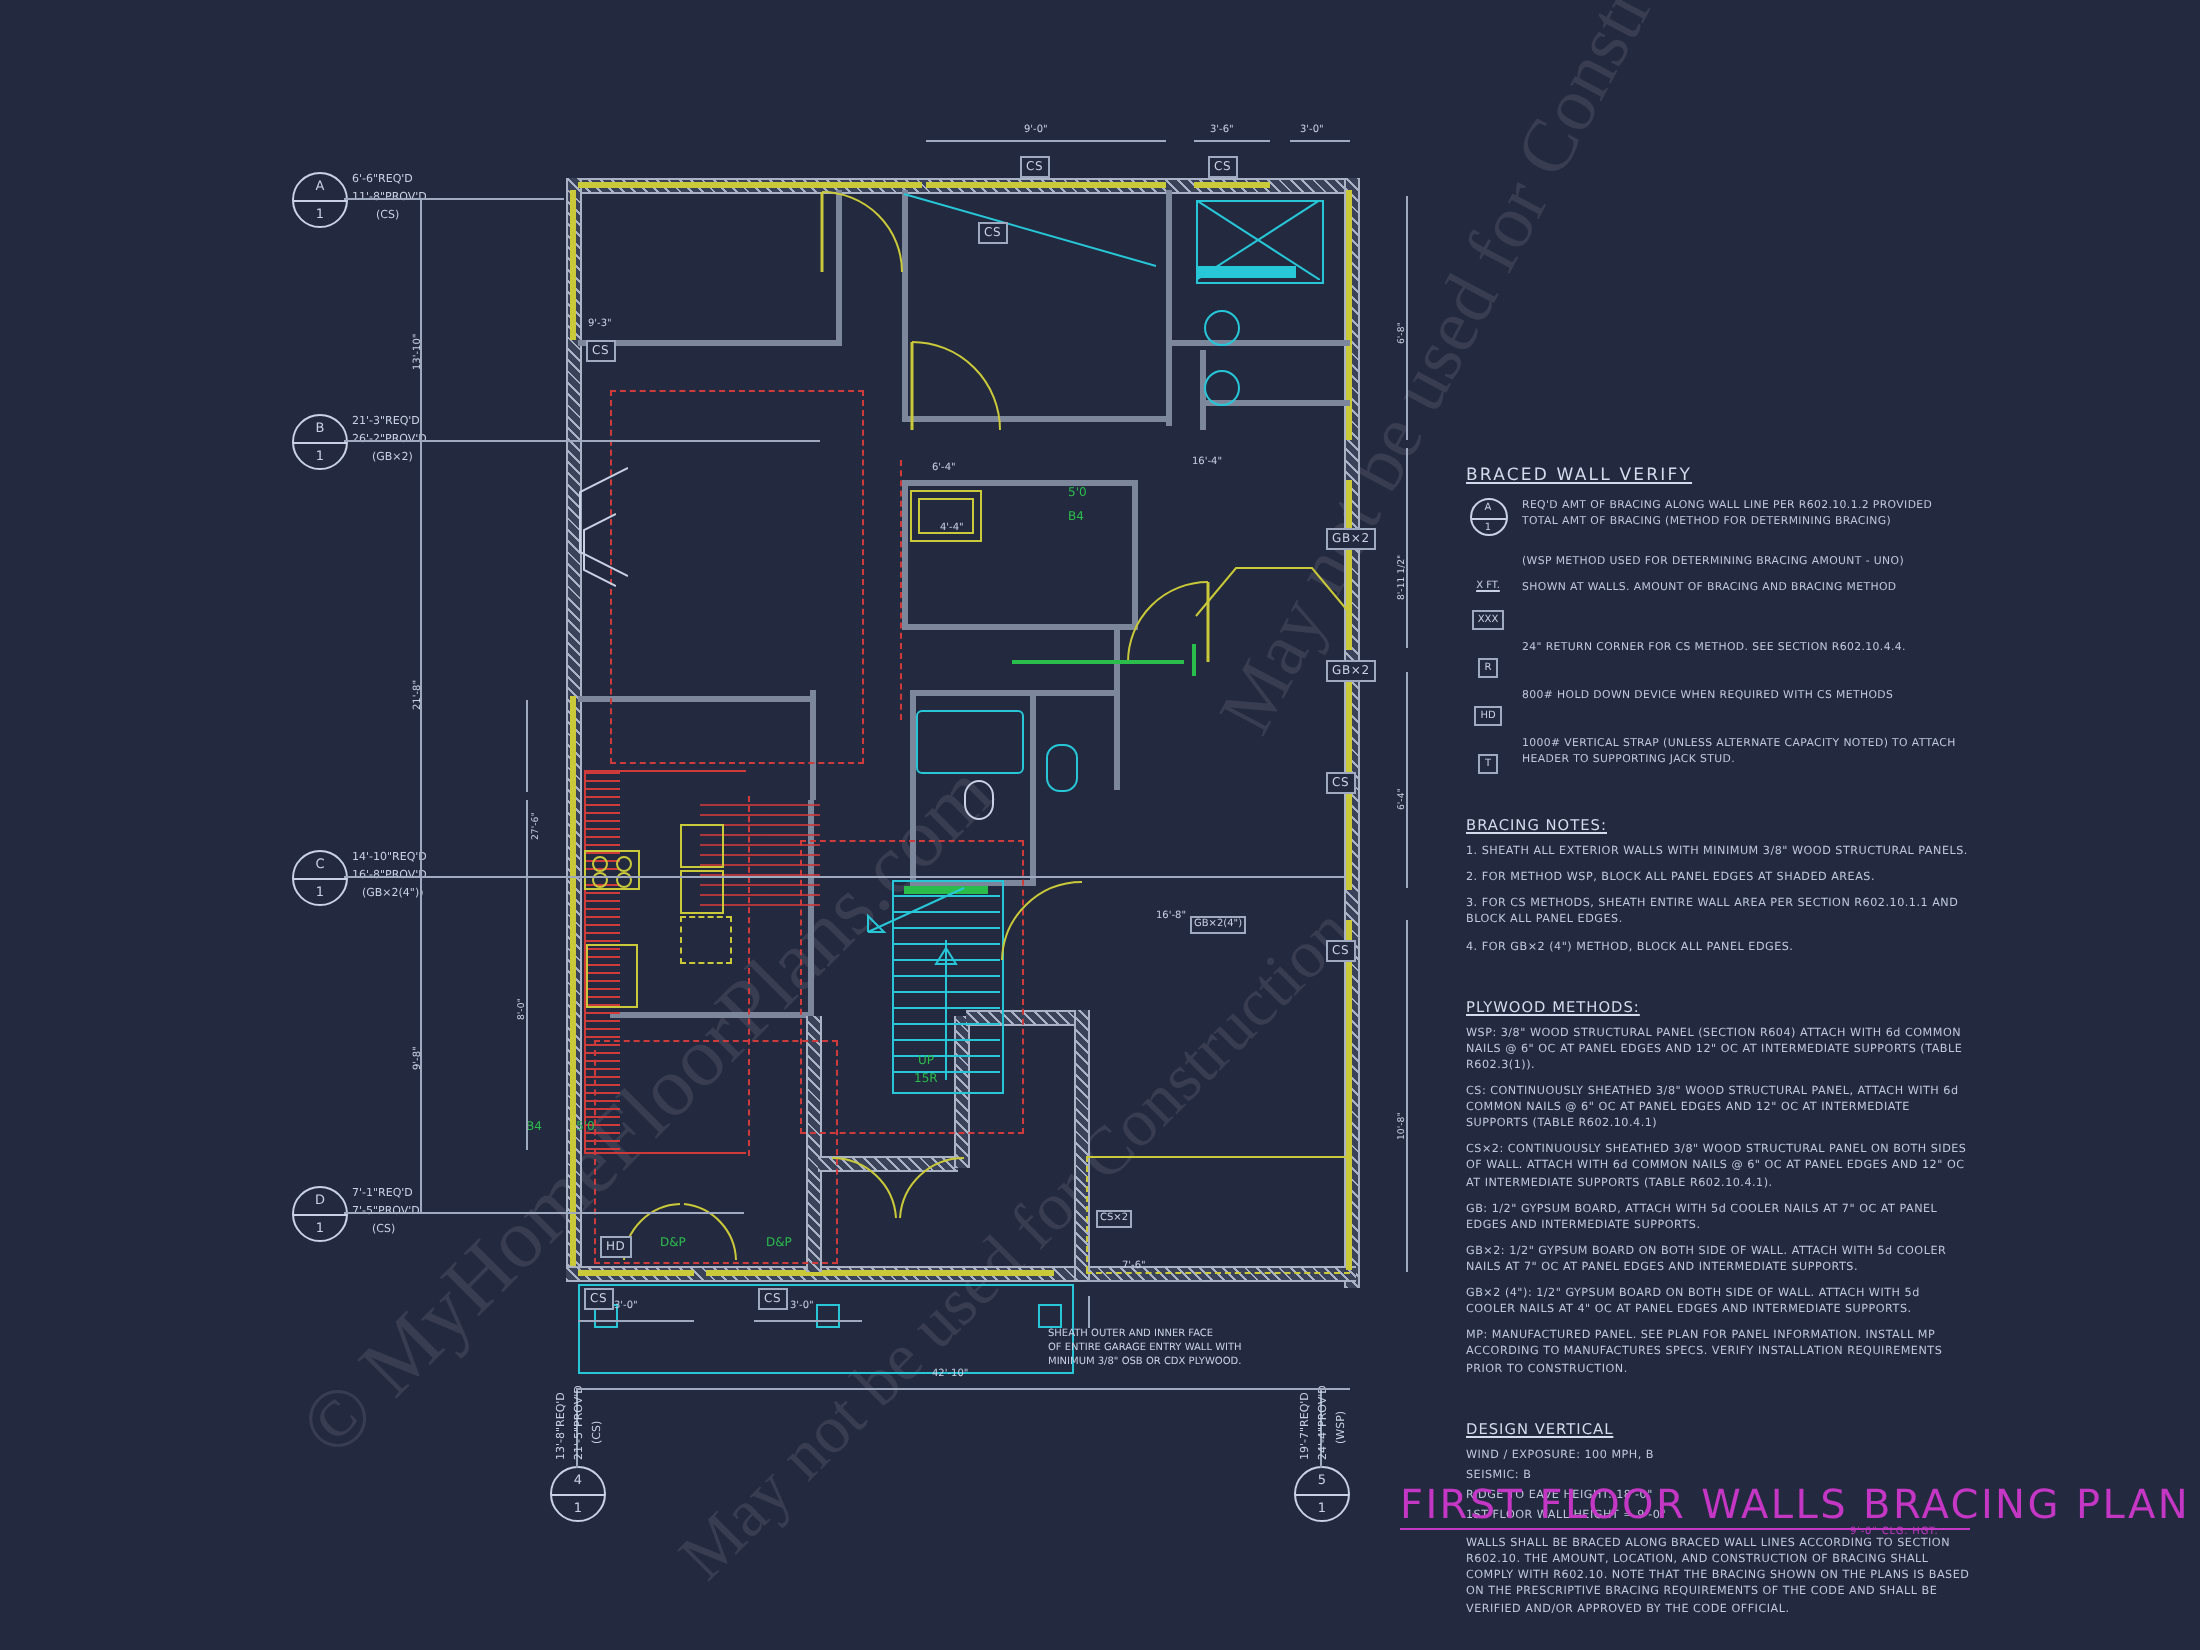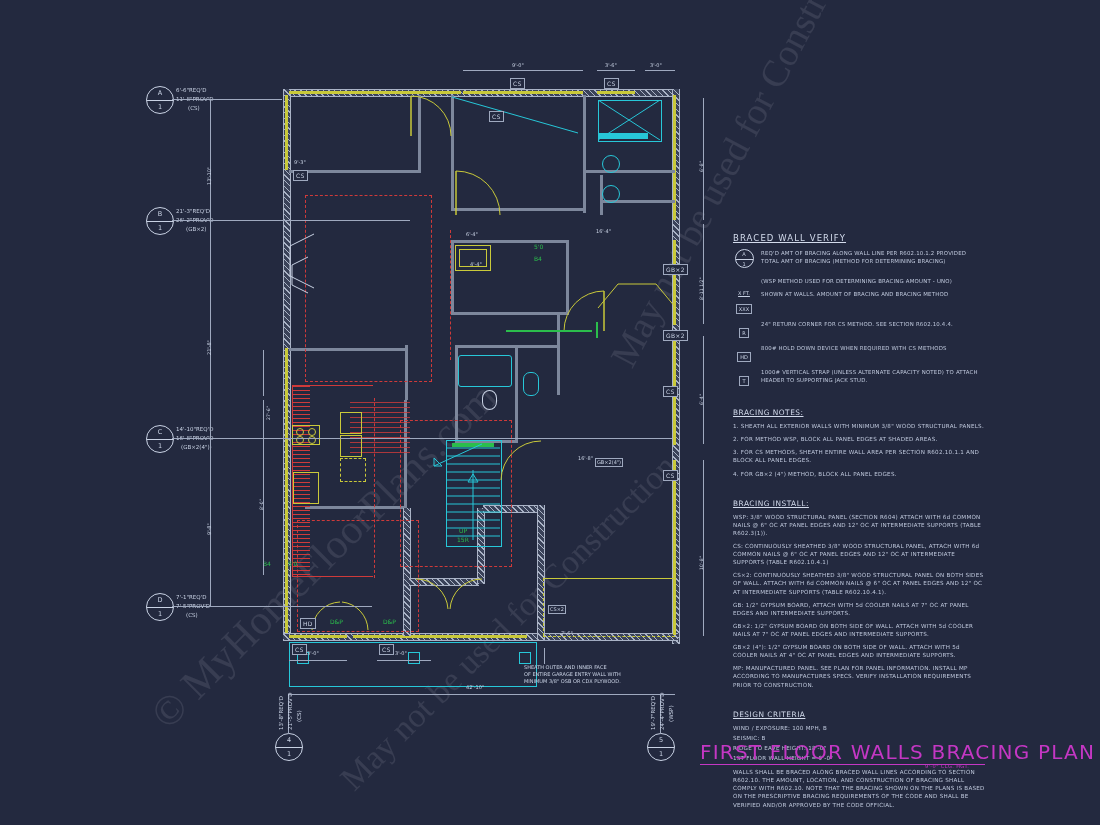--- a/index.html
+++ b/index.html
@@ -441,30 +441,30 @@
       <div class="legtxt">1000# VERTICAL STRAP (UNLESS ALTERNATE CAPACITY NOTED)
 TO ATTACH HEADER TO SUPPORTING JACK STUD.</div>
     </div>
 
     <div class="nsub">BRACING NOTES:</div>
     <p class="nbody">1. SHEATH ALL EXTERIOR WALLS WITH MINIMUM 3/8" WOOD STRUCTURAL PANELS.</p>
     <p class="nbody">2. FOR METHOD WSP, BLOCK ALL PANEL EDGES AT SHADED AREAS.</p>
     <p class="nbody">3. FOR CS METHODS, SHEATH ENTIRE WALL AREA PER SECTION R602.10.1.1 AND BLOCK ALL PANEL EDGES.</p>
     <p class="nbody">4. FOR GB×2 (4") METHOD, BLOCK ALL PANEL EDGES.</p>
 
-    <div class="nsub">BRACING INSTALL:</div>
+    <div class="nsub">PLYWOOD METHODS:</div>
     <p class="nbody">WSP: 3/8" WOOD STRUCTURAL PANEL (SECTION R604) ATTACH WITH 6d COMMON NAILS @ 6" OC AT PANEL EDGES AND 12" OC AT INTERMEDIATE SUPPORTS (TABLE R602.3(1)).</p>
     <p class="nbody">CS: CONTINUOUSLY SHEATHED 3/8" WOOD STRUCTURAL PANEL, ATTACH WITH 6d COMMON NAILS @ 6" OC AT PANEL EDGES AND 12" OC AT INTERMEDIATE SUPPORTS (TABLE R602.10.4.1)</p>
     <p class="nbody">CS×2: CONTINUOUSLY SHEATHED 3/8" WOOD STRUCTURAL PANEL ON BOTH SIDES OF WALL. ATTACH WITH 6d COMMON NAILS @ 6" OC AT PANEL EDGES AND 12" OC AT INTERMEDIATE SUPPORTS (TABLE R602.10.4.1).</p>
     <p class="nbody">GB: 1/2" GYPSUM BOARD, ATTACH WITH 5d COOLER NAILS AT 7" OC AT PANEL EDGES AND INTERMEDIATE SUPPORTS.</p>
     <p class="nbody">GB×2: 1/2" GYPSUM BOARD ON BOTH SIDE OF WALL. ATTACH WITH 5d COOLER NAILS AT 7" OC AT PANEL EDGES AND INTERMEDIATE SUPPORTS.</p>
     <p class="nbody">GB×2 (4"): 1/2" GYPSUM BOARD ON BOTH SIDE OF WALL. ATTACH WITH 5d COOLER NAILS AT 4" OC AT PANEL EDGES AND INTERMEDIATE SUPPORTS.</p>
     <p class="nbody">MP: MANUFACTURED PANEL. SEE PLAN FOR PANEL INFORMATION. INSTALL MP ACCORDING TO MANUFACTURES SPECS. VERIFY INSTALLATION REQUIREMENTS PRIOR TO CONSTRUCTION.</p>
 
-    <div class="nsub">DESIGN CRITERIA</div>
+    <div class="nsub">DESIGN VERTICAL</div>
     <p class="nbody" style="margin-bottom:2px;">WIND / EXPOSURE:  100 MPH, B</p>
     <p class="nbody" style="margin-bottom:2px;">SEISMIC:  B</p>
     <p class="nbody" style="margin-bottom:2px;">RIDGE TO EAVE HEIGHT: 18'-0"</p>
     <p class="nbody">1ST FLOOR WALL HEIGHT = 9'-0"</p>
     <p class="nbody" style="margin-top:6px;">WALLS SHALL BE BRACED ALONG BRACED WALL LINES ACCORDING TO SECTION R602.10. THE AMOUNT, LOCATION, AND CONSTRUCTION OF BRACING SHALL COMPLY WITH R602.10. NOTE THAT THE BRACING SHOWN ON THE PLANS IS BASED ON THE PRESCRIPTIVE BRACING REQUIREMENTS OF THE CODE AND SHALL BE VERIFIED AND/OR APPROVED BY THE CODE OFFICIAL.</p>
   </div>
 
   <div id="title">FIRST FLOOR WALLS BRACING PLAN</div>
   <div id="titleline"></div>
   <div id="subtitle">9'-0" CLG. HGT.</div>

